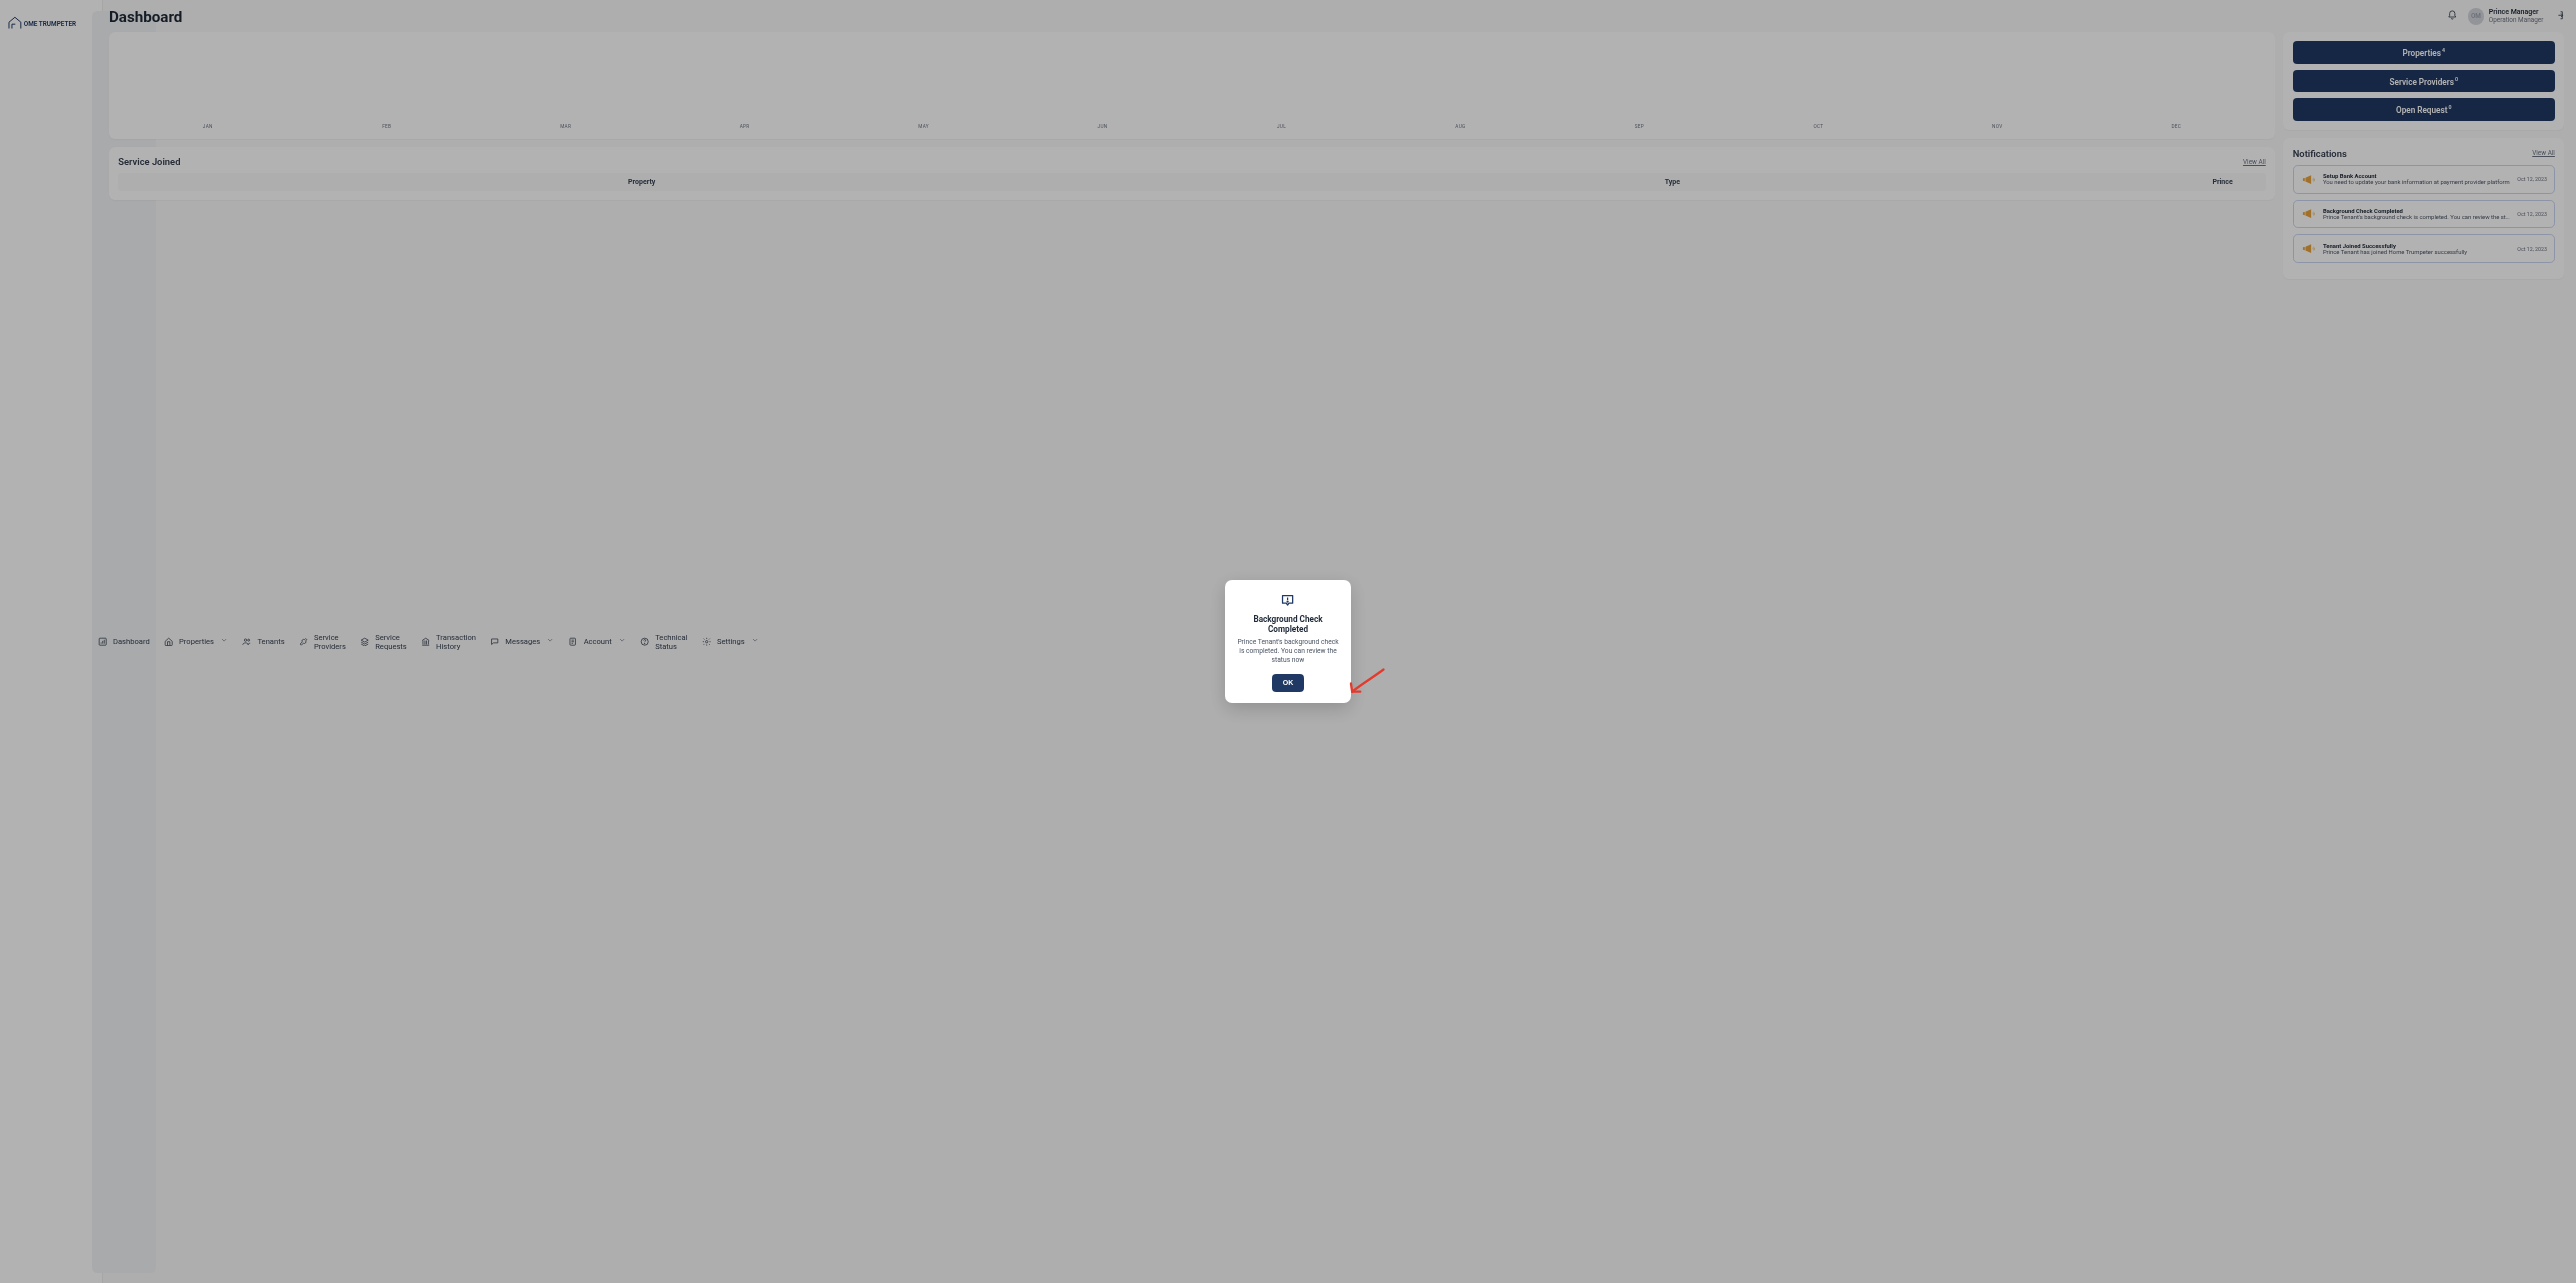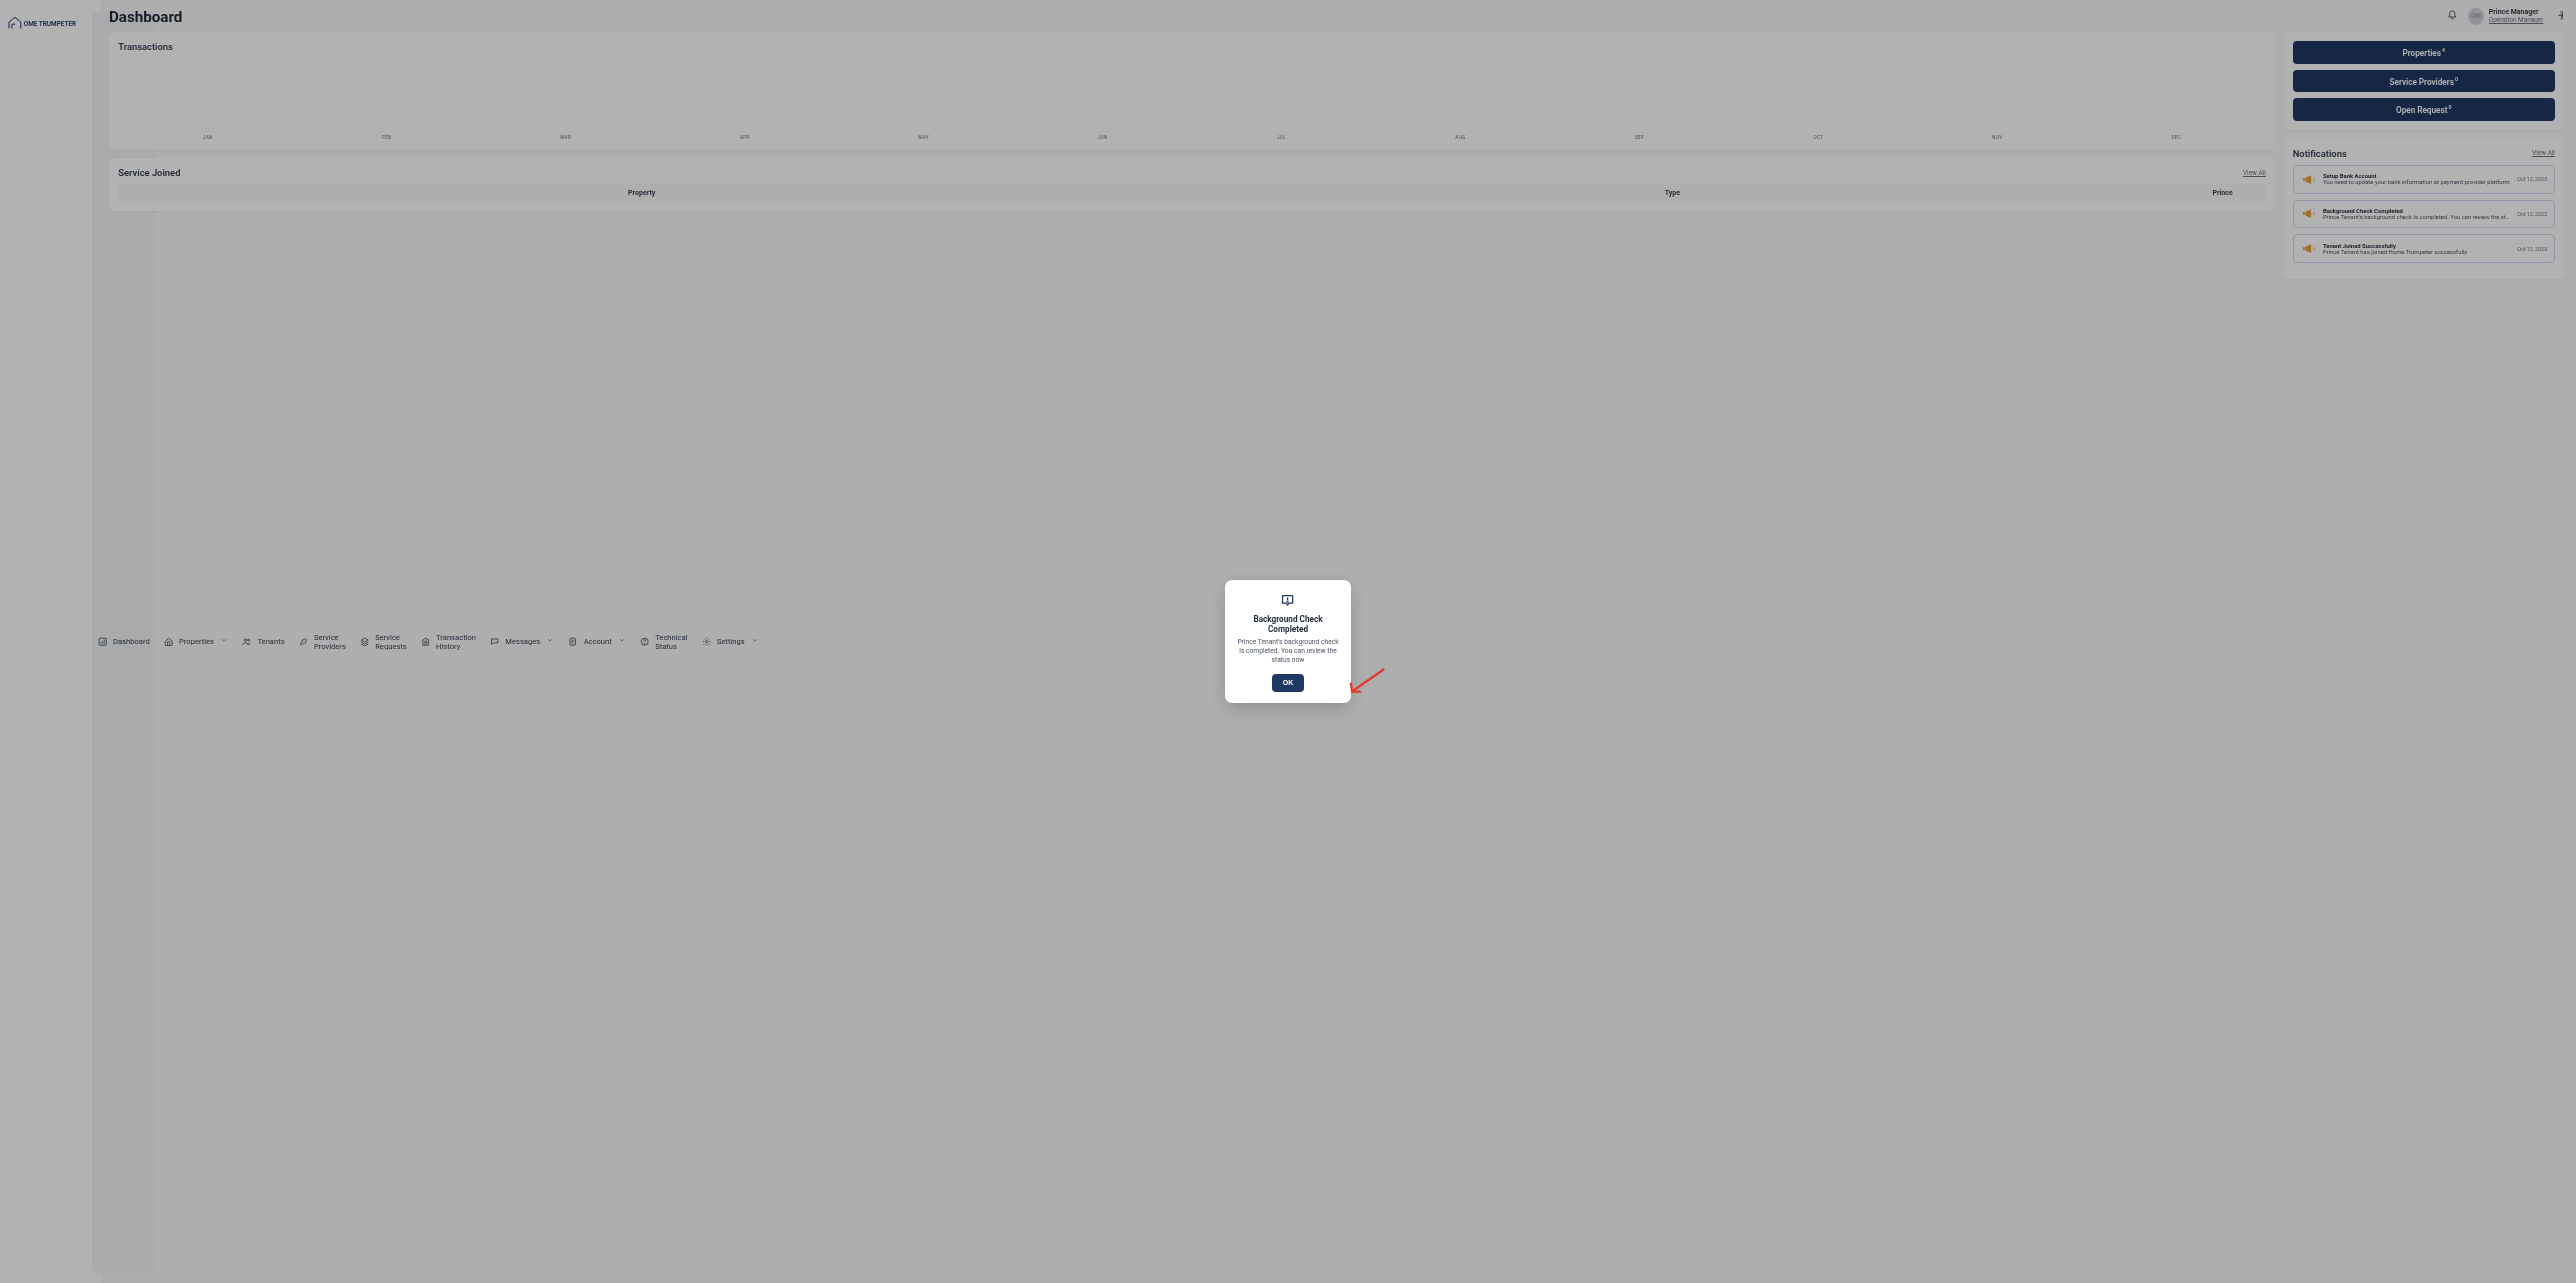--- a/index.html
+++ b/index.html
@@ -85,21 +85,21 @@
 .bell { width: 10.5px; height: 10.5px; color: #374151; }
 .avatar {
   width: 16.4px; height: 16.4px;
   border-radius: 50%;
   background: #d1d5db;
   display: inline-flex; align-items: center; justify-content: center;
   font-size: 6.4px; color: #9ca3af; font-weight: 600;
 }
 .user-block { display: flex; align-items: center; gap: 4.7px; }
 .user-name { font-size: 7px; font-weight: 600; }
-.user-role { font-size: 6.4px; color: #6b7280; text-decoration: underline; }
+.user-role { font-size: 6.4px; color: #6b7280; }
 .logout { width: 10.5px; height: 10.5px; color: #374151; }
 
 .content-row {
   display: flex;
   gap: 8.2px;
   padding: 0 11.7px 11.7px 5.9px;
   flex: 1;
 }
 .col-left {
   flex: 1;
@@ -426,21 +426,20 @@
               <path d="M10 12h9"></path>
               <path d="M16 8l4 4-4 4"></path>
             </svg>
         </span>
       </div>
     </div>
 
     <div class="content-row">
       <div class="col-left">
         <div class="card">
-          <div class="card-title">Transactions</div>
           <div class="chart-body">
             <div class="months">
               <span>JAN</span>
               <span>FEB</span>
               <span>MAR</span>
               <span>APR</span>
               <span>MAY</span>
               <span>JUN</span>
               <span>JUL</span>
               <span>AUG</span>

